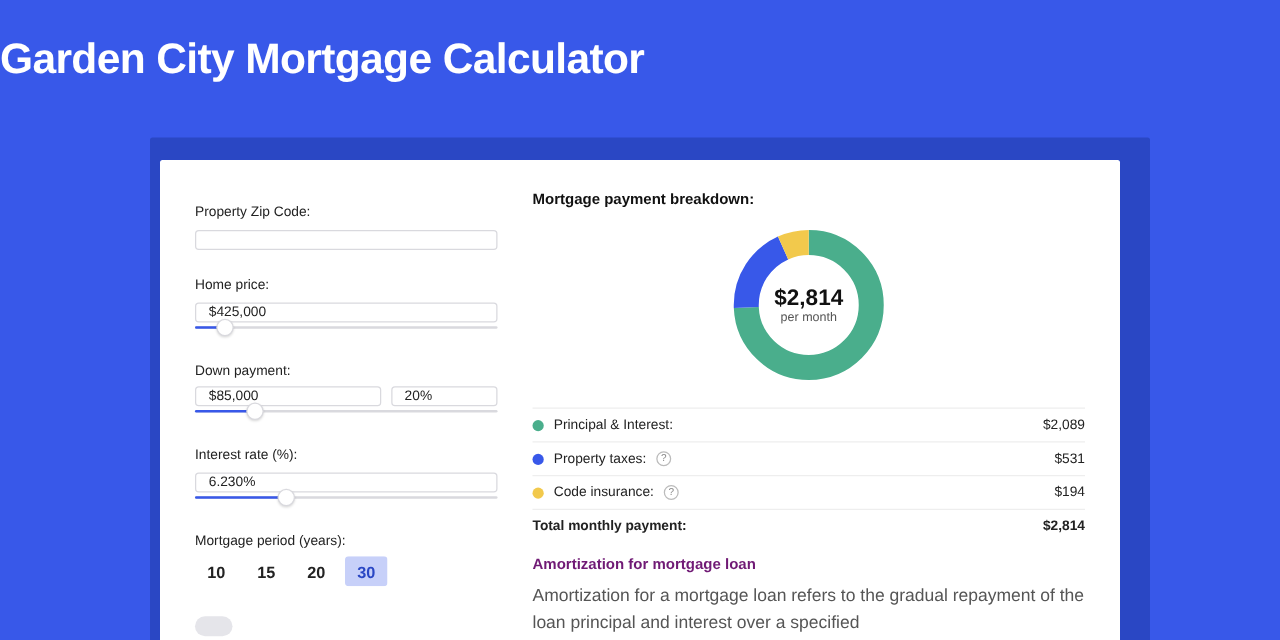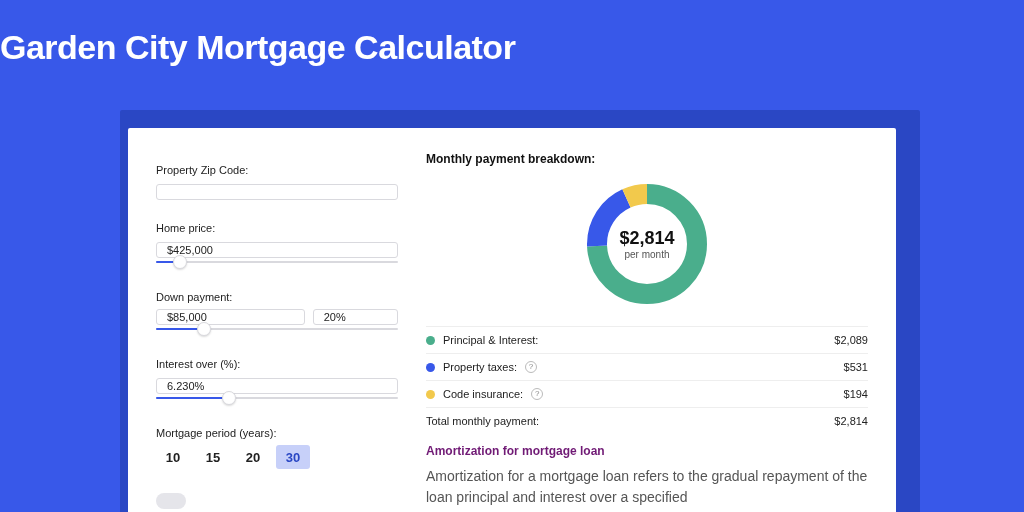--- a/index.html
+++ b/index.html
@@ -34,21 +34,21 @@
   .donut-amount { font-size: 18px; font-weight: 800; color: #111; }
   .donut-sub { font-size: 10px; color: #555; }
   .legend-row { display: flex; align-items: center; justify-content: space-between; font-size: 11px; color: #222; padding: 7px 0; border-top: 1px solid #eee; }
   .legend-row:first-of-type { border-top: none; }
   .legend-left { display: flex; align-items: center; gap: 8px; }
   .dot { width: 9px; height: 9px; border-radius: 50%; }
   .dot-green { background: #4aae8c; }
   .dot-blue  { background: #3858e9; }
   .dot-yellow{ background: #f2c94c; }
   .legend-value { font-weight: 500; }
-  .legend-total .legend-label, .legend-total .legend-value { font-weight: 400; }
+  .legend-total .legend-label, .legend-total .legend-value { font-weight: 700; }
   .help-icon { width: 12px; height: 12px; border: 1px solid #bbb; border-radius: 50%; display: inline-flex; align-items: center; justify-content: center; font-size: 8px; color: #888; line-height: 1; }
   .amort-title { font-size: 12px; font-weight: 700; color: #701a75; margin-top: 10px; margin-bottom: 8px; }
   .amort-text { font-size: 14px; color: #555; line-height: 1.5; }
 </style>
 </head>
 <body>
 
 <div class="hero-title">Garden City Mortgage Calculator</div>
 <div class="card-shadow"></div>
 
@@ -78,21 +78,21 @@
         <input class="text-input" type="text" value="20%" style="">
       </div>
       <div class="slider-wrap">
         <div class="slider-track"></div>
         <div class="slider-fill" style="width:20%"></div>
         <div class="slider-thumb" style="left:calc(20% - 7px)"></div>
       </div>
     </div>
 
     <div class="field-block">
-      <div class="field-label">Interest over (%):</div>
+      <div class="field-label">Interest rate (%):</div>
       <input class="text-input" type="text" value="6.230%" style="">
       <div class="slider-wrap">
         <div class="slider-track"></div>
         <div class="slider-fill" style="width:30%"></div>
         <div class="slider-thumb" style="left:calc(30% - 7px)"></div>
       </div>
     </div>
 
     <div class="field-block">
       <div class="field-label">Mortgage period (years):</div>
@@ -107,21 +107,21 @@
     <div class="toggle-row">
       <div class="toggle">
         
       </div>
 
     </div>
 
   </div>
 
   <div class="col-right">
-    <div class="section-title">Monthly payment breakdown:</div>
+    <div class="section-title">Mortgage payment breakdown:</div>
 
     <div class="donut-wrap">
       <div class="donut">
         <svg width="128" height="128" viewBox="0 0 128 128">
 
           <circle cx="64" cy="64" r="50" fill="none" stroke="#4aae8c" stroke-width="20" stroke-dasharray="233.2 314.16" stroke-dashoffset="0"></circle>
           <circle cx="64" cy="64" r="50" fill="none" stroke="#3858e9" stroke-width="20" stroke-dasharray="59.3 314.16" stroke-dashoffset="-233.2"></circle>
           <circle cx="64" cy="64" r="50" fill="none" stroke="#f2c94c" stroke-width="20" stroke-dasharray="21.7 314.16" stroke-dashoffset="-292.5"></circle>
         </svg>
         <div class="donut-center">

